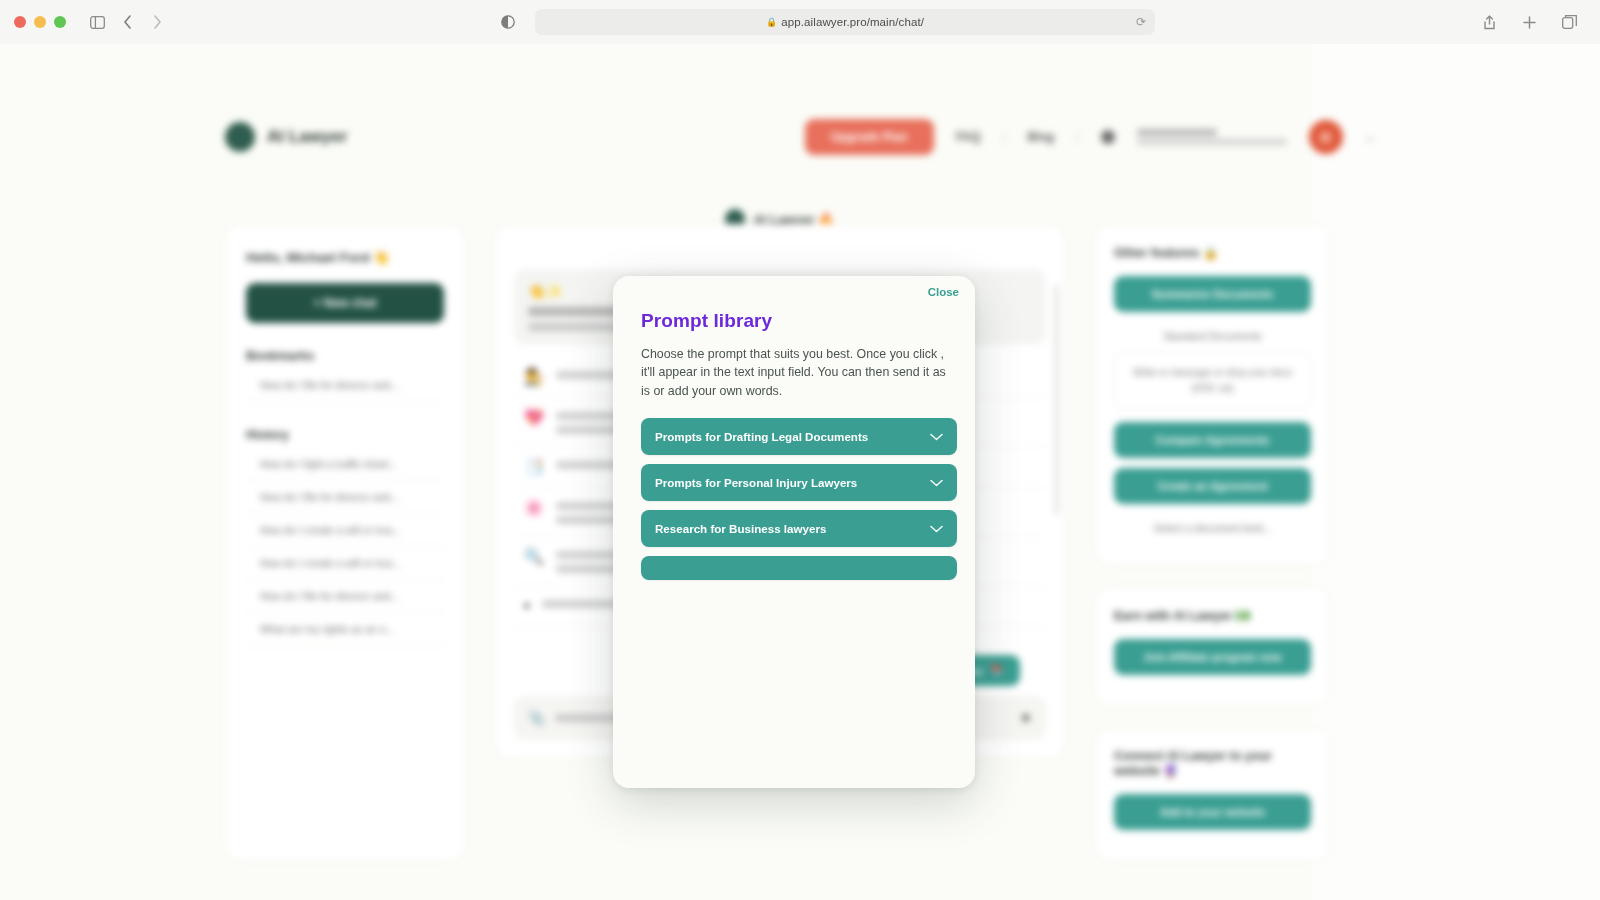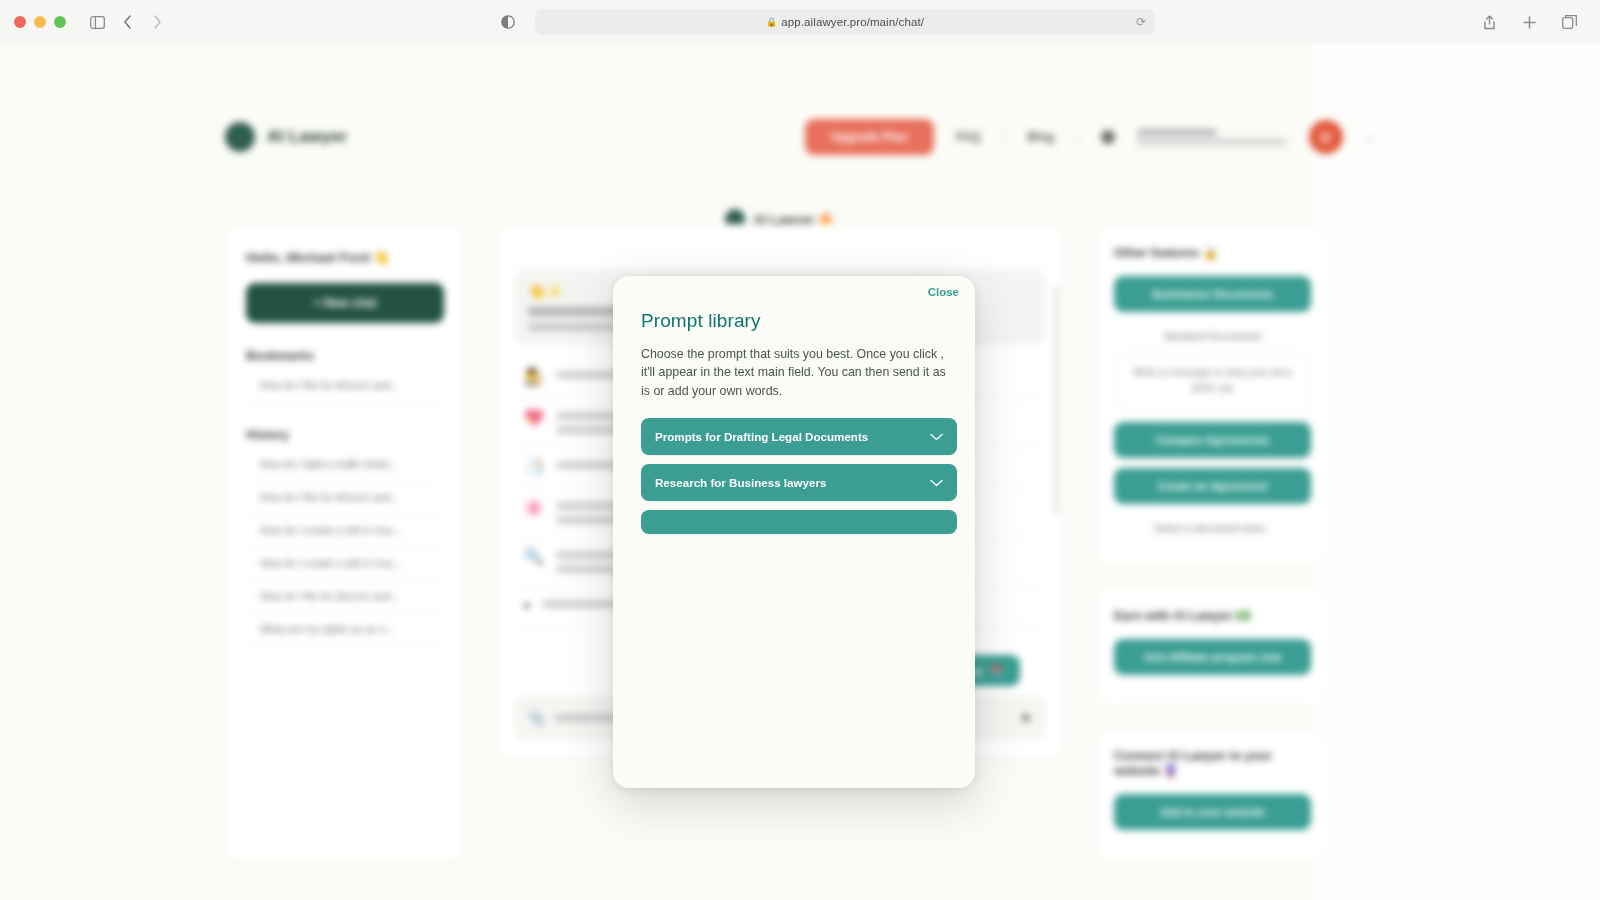--- a/index.html
+++ b/index.html
@@ -188,21 +188,21 @@
     overflow:hidden;
   }
   .modal-close {
     position:absolute; top:10px; right:16px;
     font-size:11.5px; font-weight:600; color:#3a9e92;
     background:none; border:none; cursor:pointer;
     font-family:"Liberation Sans", sans-serif;
   }
   .modal-head { padding:34px 28px 0 28px; }
   .modal-title {
-    font-size:19px; font-weight:400; color:#0f766e;
+    font-size:19px; font-weight:700; color:#6d28d9;
     letter-spacing:.1px; margin-bottom:13px;
   }
   .modal-desc {
     font-size:12.4px; line-height:1.48; color:#4a544f;
   }
   .modal-list {
     margin-top:18px;
     padding:0 17px 16px 28px;
     overflow-y:auto;
     flex:1;
@@ -439,34 +439,40 @@
         <div class="copy">AI Lawyer © 2024</div>
         <div class="legal">Privacy / Terms</div>
       </div>
     </div>
 
     <div class="overlay">
       <div class="modal">
         <button class="modal-close">Close</button>
         <div class="modal-head">
           <div class="modal-title">Prompt library</div>
-          <div class="modal-desc">Choose the prompt that suits you best. Once you click , it'll appear in the text main field. You can then send it as is or add your own words.</div>
+          <div class="modal-desc">Choose the prompt that suits you best. Once you click , it'll appear in the text input field. You can then send it as is or add your own words.</div>
         </div>
         <div class="modal-list">
 
 
 
           <button class="acc">
             <span>Prompts for Drafting Legal Documents</span>
             <svg class="acc-chev" width="13" height="8" viewBox="0 0 13 8">
                 <polyline points="1,1.5 6.5,6.5 12,1.5" fill="none" stroke="#ffffff" stroke-width="1.6" stroke-linecap="round" stroke-linejoin="round"></polyline>
               </svg>
           </button>
 
 
+          <button class="acc">
+            <span>Prompts for Personal Injury Lawyers</span>
+            <svg class="acc-chev" width="13" height="8" viewBox="0 0 13 8">
+                <polyline points="1,1.5 6.5,6.5 12,1.5" fill="none" stroke="#ffffff" stroke-width="1.6" stroke-linecap="round" stroke-linejoin="round"></polyline>
+              </svg>
+          </button>
 
 
 
           <button class="acc">
             <span>Research for Business lawyers</span>
             <svg class="acc-chev" width="13" height="8" viewBox="0 0 13 8">
                 <polyline points="1,1.5 6.5,6.5 12,1.5" fill="none" stroke="#ffffff" stroke-width="1.6" stroke-linecap="round" stroke-linejoin="round"></polyline>
               </svg>
           </button>
 

